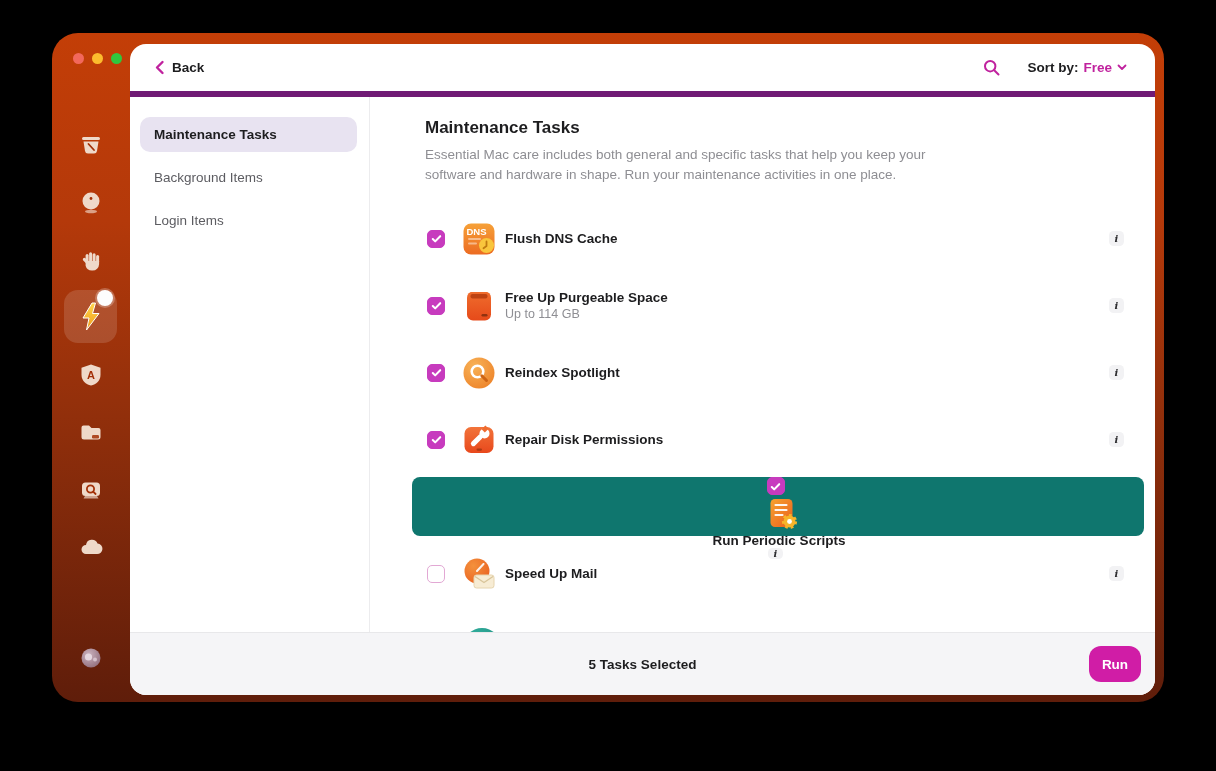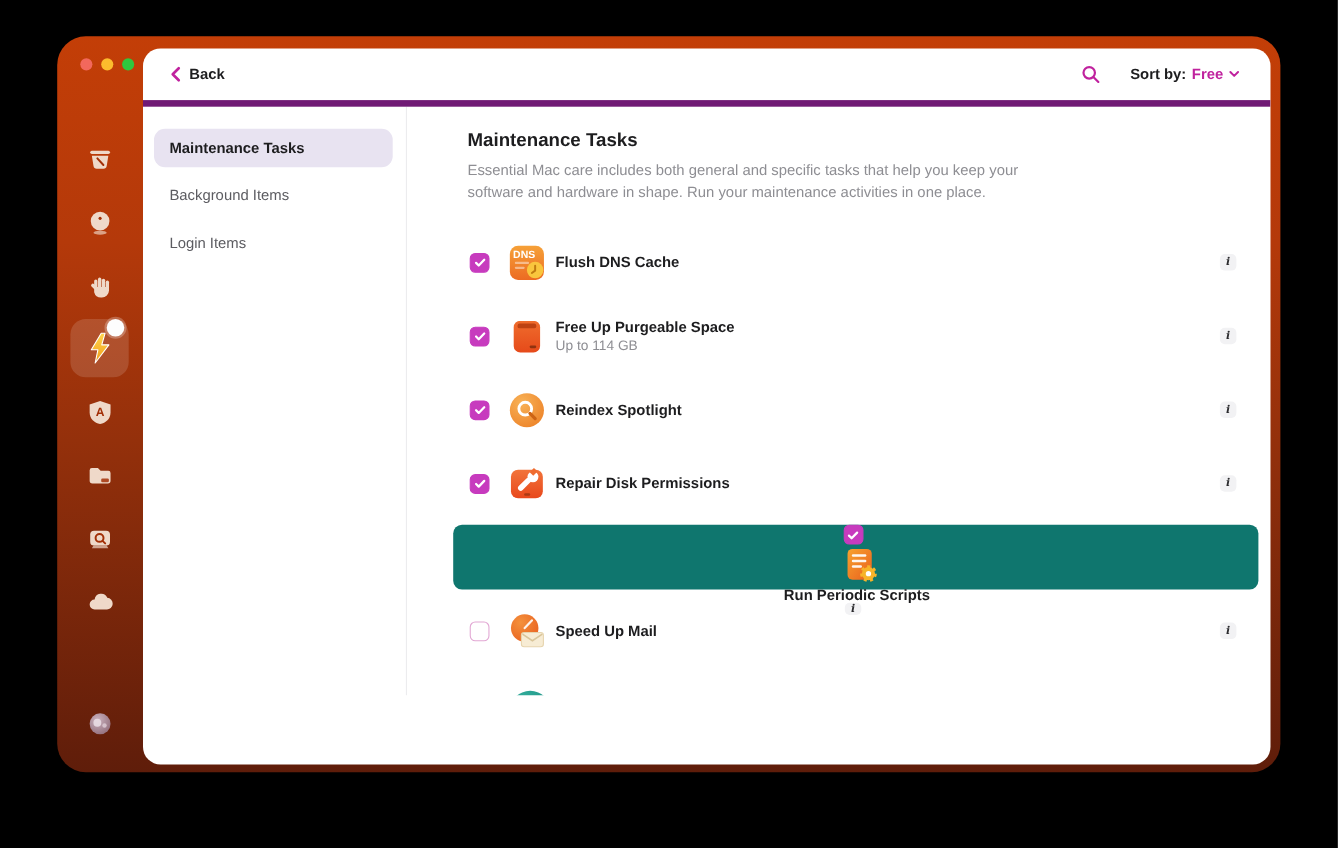--- a/index.html
+++ b/index.html
@@ -379,15 +379,19 @@
             <div class="spacer"></div>
             <div class="info-badge">i</div>
           </div>
 
         </div>
 
         <div class="partial-task"></div>
       </div>
     </div>
 
+    <div class="footer">
+      <span class="footer-status">5 Tasks Selected</span>
+      <button class="run-btn">Run</button>
+    </div>
 
   </div>
 </div>
 
 </body></html>

